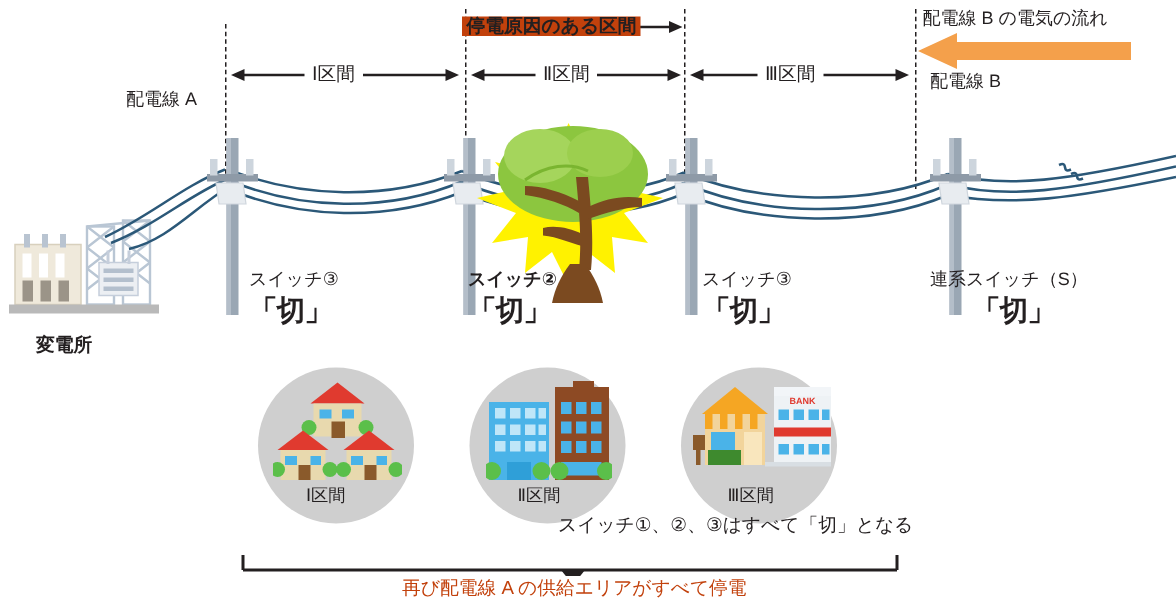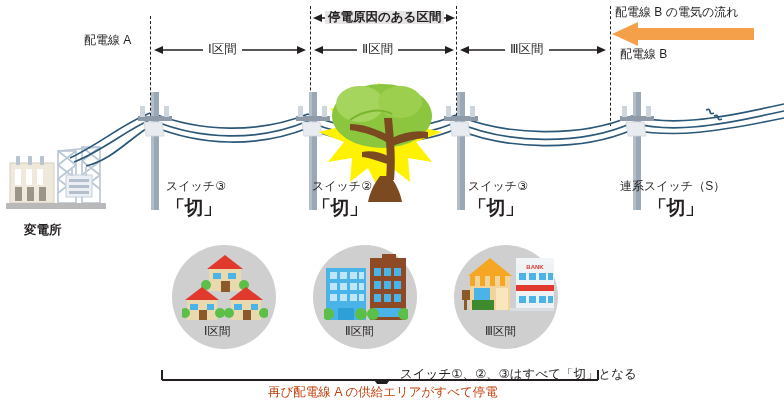--- a/index.html
+++ b/index.html
@@ -37,35 +37,35 @@
 </head>
 <body>
 
 <div id="stage">
 
   <div class="dash" style="left:150px;top:16px;height:110px;"></div>
   <div class="dash" style="left:310px;top:6px;height:120px;"></div>
   <div class="dash" style="left:456px;top:6px;height:120px;"></div>
   <div class="dash" style="left:610px;top:6px;height:120px;"></div>
 
-  <div class="t lbl-feeder" style="left:84px;top:34px;">配電線 A</div>
+  <div class="t lbl-feeder" style="left:84px;top:60px;">配電線 A</div>
 
   <svg class="abs" style="left:154px;top:44px;" width="152" height="12">
     <line x1="6" y1="6" x2="146" y2="6" stroke="#231f20" stroke-width="1.6"></line>
     <polygon points="0,6 9,2 9,10" fill="#231f20"></polygon>
     <polygon points="152,6 143,2 143,10" fill="#231f20"></polygon>
   </svg>
   <div class="t lbl-section" style="left:203px;top:43px;background:#fff;padding:0 5px;">Ⅰ区間</div>
 
   <svg class="abs" style="left:313px;top:12px;" width="142" height="12">
     <line x1="6" y1="6" x2="136" y2="6" stroke="#231f20" stroke-width="1.6"></line>
     <polygon points="0,6 9,2 9,10" fill="#231f20"></polygon>
     <polygon points="142,6 133,2 133,10" fill="#231f20"></polygon>
   </svg>
-  <div class="t lbl-fault" style="left:325px;top:11px;background:#e5e5e5;padding:0 3px;">停電原因のある区間</div>
+  <div class="t lbl-fault" style="left:308px;top:11px;background:#c2410c;padding:0 3px;">停電原因のある区間</div>
 
   <svg class="abs" style="left:314px;top:44px;" width="140" height="12">
     <line x1="6" y1="6" x2="134" y2="6" stroke="#231f20" stroke-width="1.6"></line>
     <polygon points="0,6 9,2 9,10" fill="#231f20"></polygon>
     <polygon points="140,6 131,2 131,10" fill="#231f20"></polygon>
   </svg>
   <div class="t lbl-section" style="left:357px;top:43px;background:#fff;padding:0 5px;">Ⅱ区間</div>
 
   <svg class="abs" style="left:460px;top:44px;" width="146" height="12">
     <line x1="6" y1="6" x2="140" y2="6" stroke="#231f20" stroke-width="1.6"></line>
@@ -191,21 +191,21 @@
       <path d="M46 16 C34 10 22 6 10 6 L10 12 C24 14 36 18 46 24 Z"></path>
       <path d="M52 20 C64 14 76 12 88 14 L88 20 C76 20 64 24 52 28 Z"></path>
       <path d="M48 38 C40 34 30 32 22 34 L22 39 C32 40 40 44 48 46 Z"></path>
       <path d="M40 58 C34 66 30 74 28 84 L62 84 C60 74 56 66 50 58 Z"></path>
     </g>
   </svg>
 
   <div class="t sw-name" style="left:166px;top:180px;">スイッチ③</div>
   <div class="t sw-state" style="left:166px;top:198px;">「切」</div>
 
-  <div class="t sw-name" style="left:312px;top:180px;">スイッチ②</div>
+  <div class="t sw-name" style="left:312px;top:180px;font-weight:bold;">スイッチ②</div>
   <div class="t sw-state" style="left:312px;top:198px;">「切」</div>
 
   <div class="t sw-name" style="left:468px;top:180px;">スイッチ③</div>
   <div class="t sw-state" style="left:468px;top:198px;">「切」</div>
 
   <div class="t sw-name" style="left:620px;top:180px;">連系スイッチ（S）</div>
   <div class="t sw-state" style="left:648px;top:198px;">「切」</div>
 
   <div class="area-circle" style="left:172px;top:245px;width:104px;height:104px;"></div>
   <svg class="abs" style="left:182px;top:253px;" width="86" height="72">
@@ -305,20 +305,20 @@
       <rect x="57" y="40" width="7" height="7"></rect>
         <rect x="67" y="40" width="7" height="7"></rect>
         <rect x="77" y="40" width="7" height="7"></rect>
         <rect x="86" y="40" width="5" height="7"></rect>
     </g>
     <rect x="54" y="29" width="38" height="6" fill="#e03a2f"></rect>
     <rect x="48" y="52" width="44" height="3" fill="#d8dee3"></rect>
   </svg>
   <div class="t circle-cap" style="left:485px;top:326px;">Ⅲ区間</div>
 
-  <div class="t note-top" style="left:372px;top:368px;margin-left:28px;">スイッチ①、②、③はすべて「切」となる</div>
+  <div class="t note-top" style="left:372px;top:344px;">スイッチ①、②、③はすべて「切」となる</div>
   <svg class="abs" style="left:160px;top:368px;" width="440" height="16">
     <path d="M2 2 L2 12 M2 12 L438 12 M438 2 L438 12" stroke="#231f20" stroke-width="2" fill="none"></path>
     <polygon points="214,12 230,12 222,22" fill="#231f20"></polygon>
   </svg>
   <div class="t note-bot" style="left:268px;top:386px;">再び配電線 A の供給エリアがすべて停電</div>
 
 </div>
 
 </body></html>

